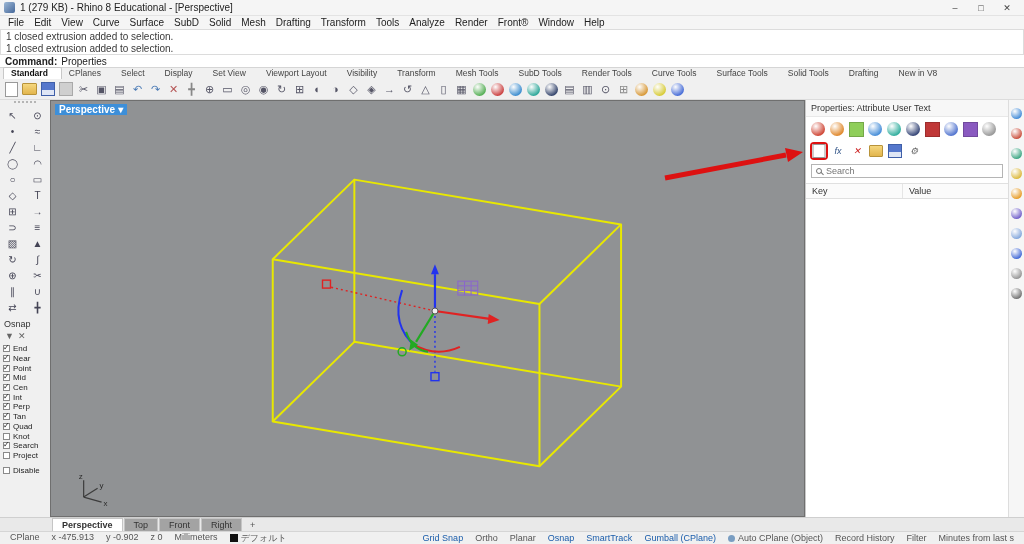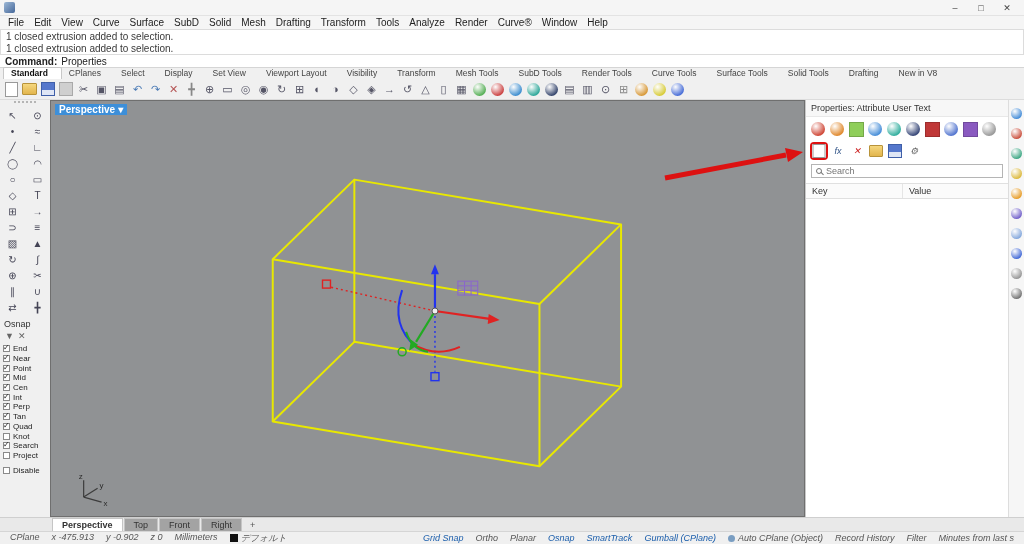--- a/index.html
+++ b/index.html
@@ -83,34 +83,35 @@
   .rs-icon{width:11px;height:11px;border-radius:50%;background:radial-gradient(circle at 35% 30%, rgba(255,255,255,.85), var(--c) 72%);flex:none;}
 
   
   .vptabs{position:absolute;left:0;right:0;bottom:13px;height:14px;background:#e9e9e9;border-top:1px solid #cfcfcf;display:flex;align-items:flex-end;padding-left:52px;font-size:9px;color:#333;}
   .vp-tab{padding:1px 9px;background:#a3a3a3;border:1px solid #c5c5c5;border-bottom:none;margin-right:1px;white-space:nowrap;}
   .vp-tab.active{background:#fff;font-weight:bold;}
   .vp-add{padding:1px 7px;color:#555;}
 
   
   .statusbar{position:absolute;left:0;right:0;bottom:0;height:13px;background:#f0f0f0;border-top:1px solid #d5d5d5;display:flex;align-items:center;font-size:9px;color:#555;padding:0 4px;}
-  .st-item{padding:0 6px;white-space:nowrap;font-style:italic;}
+  .st-item{padding:0 6px;white-space:nowrap;}
   .st-item.active{color:var(--status_active_blue,#1a5dab);}
   .st-item.swatch::before{content:"";display:inline-block;width:8px;height:8px;background:#111;margin-right:3px;vertical-align:-1px;}
   .st-item.dot::before{content:"";display:inline-block;width:7px;height:7px;border-radius:50%;background:#7a9ec2;margin-right:3px;vertical-align:-1px;}
   .st-spacer{flex:1;}
 
   
   .overlay{position:absolute;inset:0;z-index:20;pointer-events:none;}
 </style>
 </head>
 <body>
 
 <div class="titlebar">
   <span class="app-icon"></span>
+  <span>1 (279 KB) - Rhino 8 Educational - [Perspective]</span>
   <span class="win-controls">
     <span class="win-btn">–</span>
     <span class="win-btn">□</span>
     <span class="win-btn">✕</span>
   </span>
 </div>
 
 <div class="menubar">
 
 <span class="menu-item">File</span>
@@ -119,21 +120,21 @@
     <span class="menu-item">Curve</span>
     <span class="menu-item">Surface</span>
     <span class="menu-item">SubD</span>
     <span class="menu-item">Solid</span>
     <span class="menu-item">Mesh</span>
     <span class="menu-item">Drafting</span>
     <span class="menu-item">Transform</span>
     <span class="menu-item">Tools</span>
     <span class="menu-item">Analyze</span>
     <span class="menu-item">Render</span>
-    <span class="menu-item">Curve®</span>
+    <span class="menu-item">Front®</span>
     <span class="menu-item">Window</span>
     <span class="menu-item" data-last="1">Help</span>
   </div>
 
 <div class="cmdhist">
 
 <div class="hist-line">1 closed extrusion added to selection.</div>
     <div class="hist-line" data-last="1">1 closed extrusion added to selection.</div>
   </div>
 <div class="cmdline">

